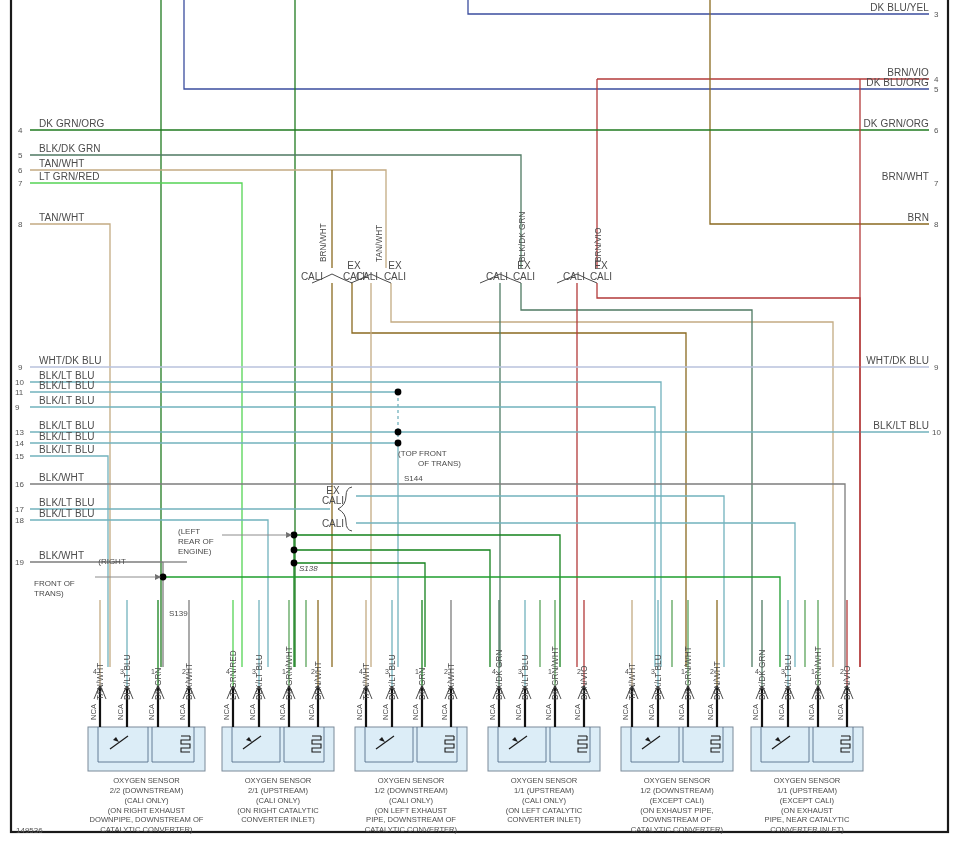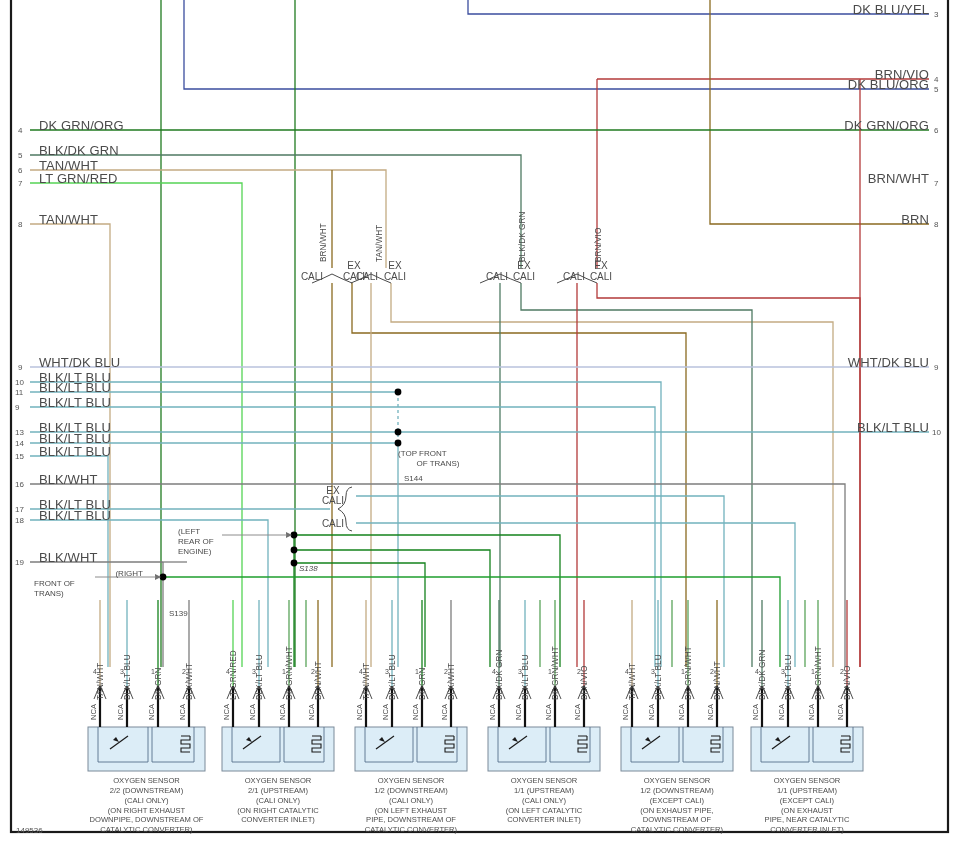--- a/index.html
+++ b/index.html
@@ -1,19 +1,19 @@
 <!DOCTYPE html>
 <html><head>
 <meta charset="utf-8">
 <style>
   html,body{margin:0;padding:0;background:#fff;}
   body{font-family:"Liberation Sans",sans-serif;}
   #root{position:relative;width:959px;height:845px;overflow:hidden;background:#ffffff;}
   #svg-layer{position:absolute;left:0;top:0;width:959px;height:845px;}
-  .lbl{position:absolute;font-size:13px;color:#4b4b4b;white-space:nowrap;letter-spacing:0.1px;line-height:1.05;}
+  .lbl{position:absolute;font-size:10px;color:#4b4b4b;white-space:nowrap;letter-spacing:0.1px;line-height:1.05;}
   .lbl-r{text-align:right;}
   .pin{position:absolute;font-size:8px;color:#555;white-space:nowrap;}
   .vlabel{position:absolute;font-size:8.2px;color:#4b4b4b;white-space:nowrap;
           transform-origin:0 0;transform:rotate(-90deg);letter-spacing:0.1px;}
   .optlbl{position:absolute;font-size:10px;color:#4b4b4b;white-space:nowrap;text-align:center;}
   .splice-lbl{position:absolute;font-size:8px;color:#4b4b4b;white-space:nowrap;margin-top:37px;}
   .note{position:absolute;font-size:8px;color:#4b4b4b;white-space:nowrap;text-align:center;line-height:1.25;}
   .sensor-cap{position:absolute;font-size:7.6px;color:#4b4b4b;text-align:center;line-height:1.3;}
   .diagid{position:absolute;font-size:8px;color:#555;}
   .nca{position:absolute;font-size:7.6px;color:#4b4b4b;transform-origin:0 0;transform:rotate(-90deg);}
@@ -335,29 +335,29 @@
   <div class="optlbl" style="left:560px;top:271px;width:28px;">CALI</div>
   <div class="optlbl" style="left:587px;top:260px;width:28px;">EX</div>
   <div class="optlbl" style="left:587px;top:271px;width:28px;">CALI</div>
 
   <div class="optlbl" style="left:318px;top:485px;width:30px;">EX</div>
   <div class="optlbl" style="left:318px;top:495px;width:30px;">CALI</div>
   <div class="optlbl" style="left:318px;top:518px;width:30px;">CALI</div>
 
   <div class="splice-lbl" style="left:404px;top:437px;">S144</div>
   <div class="note" style="left:398px;top:449px;width:80px;text-align:left;">(TOP FRONT</div>
-  <div class="note" style="left:398px;top:459px;width:80px;text-align:center;">OF TRANS)</div>
+  <div class="note" style="left:418px;top:459px;width:80px;text-align:left;">OF TRANS)</div>
 
   <div class="splice-lbl" style="left:299px;top:527px;font-style:italic;">S138</div>
   <div class="note" style="left:178px;top:527px;width:44px;text-align:left;">(LEFT</div>
   <div class="note" style="left:178px;top:537px;width:44px;text-align:left;">REAR OF</div>
   <div class="note" style="left:178px;top:547px;width:44px;text-align:left;">ENGINE)</div>
 
   <div class="splice-lbl" style="left:169px;top:572px;">S139</div>
-  <div class="note" style="left:34px;top:569px;width:62px;text-align:right;padding-left:47px;">(RIGHT</div>
+  <div class="note" style="left:34px;top:557px;width:62px;text-align:center;padding-left:47px;">(RIGHT</div>
   <div class="note" style="left:34px;top:579px;width:62px;text-align:left;">FRONT OF</div>
   <div class="note" style="left:34px;top:589px;width:62px;text-align:left;">TRANS)</div>
 
   <div id="sensor-text-layer">
       <div class="vlabel" style="left: 96px; top: 700px;">TAN/WHT</div>
       <div class="nca" style="left: 89px; top: 720px;">NCA</div>
       <div class="pnum" style="left: 93px; top: 668px;">4</div>
       <div class="vlabel" style="left: 123px; top: 700px;">BLK/LT BLU</div>
       <div class="nca" style="left: 116px; top: 720px;">NCA</div>
       <div class="pnum" style="left: 120px; top: 668px;">3</div>

